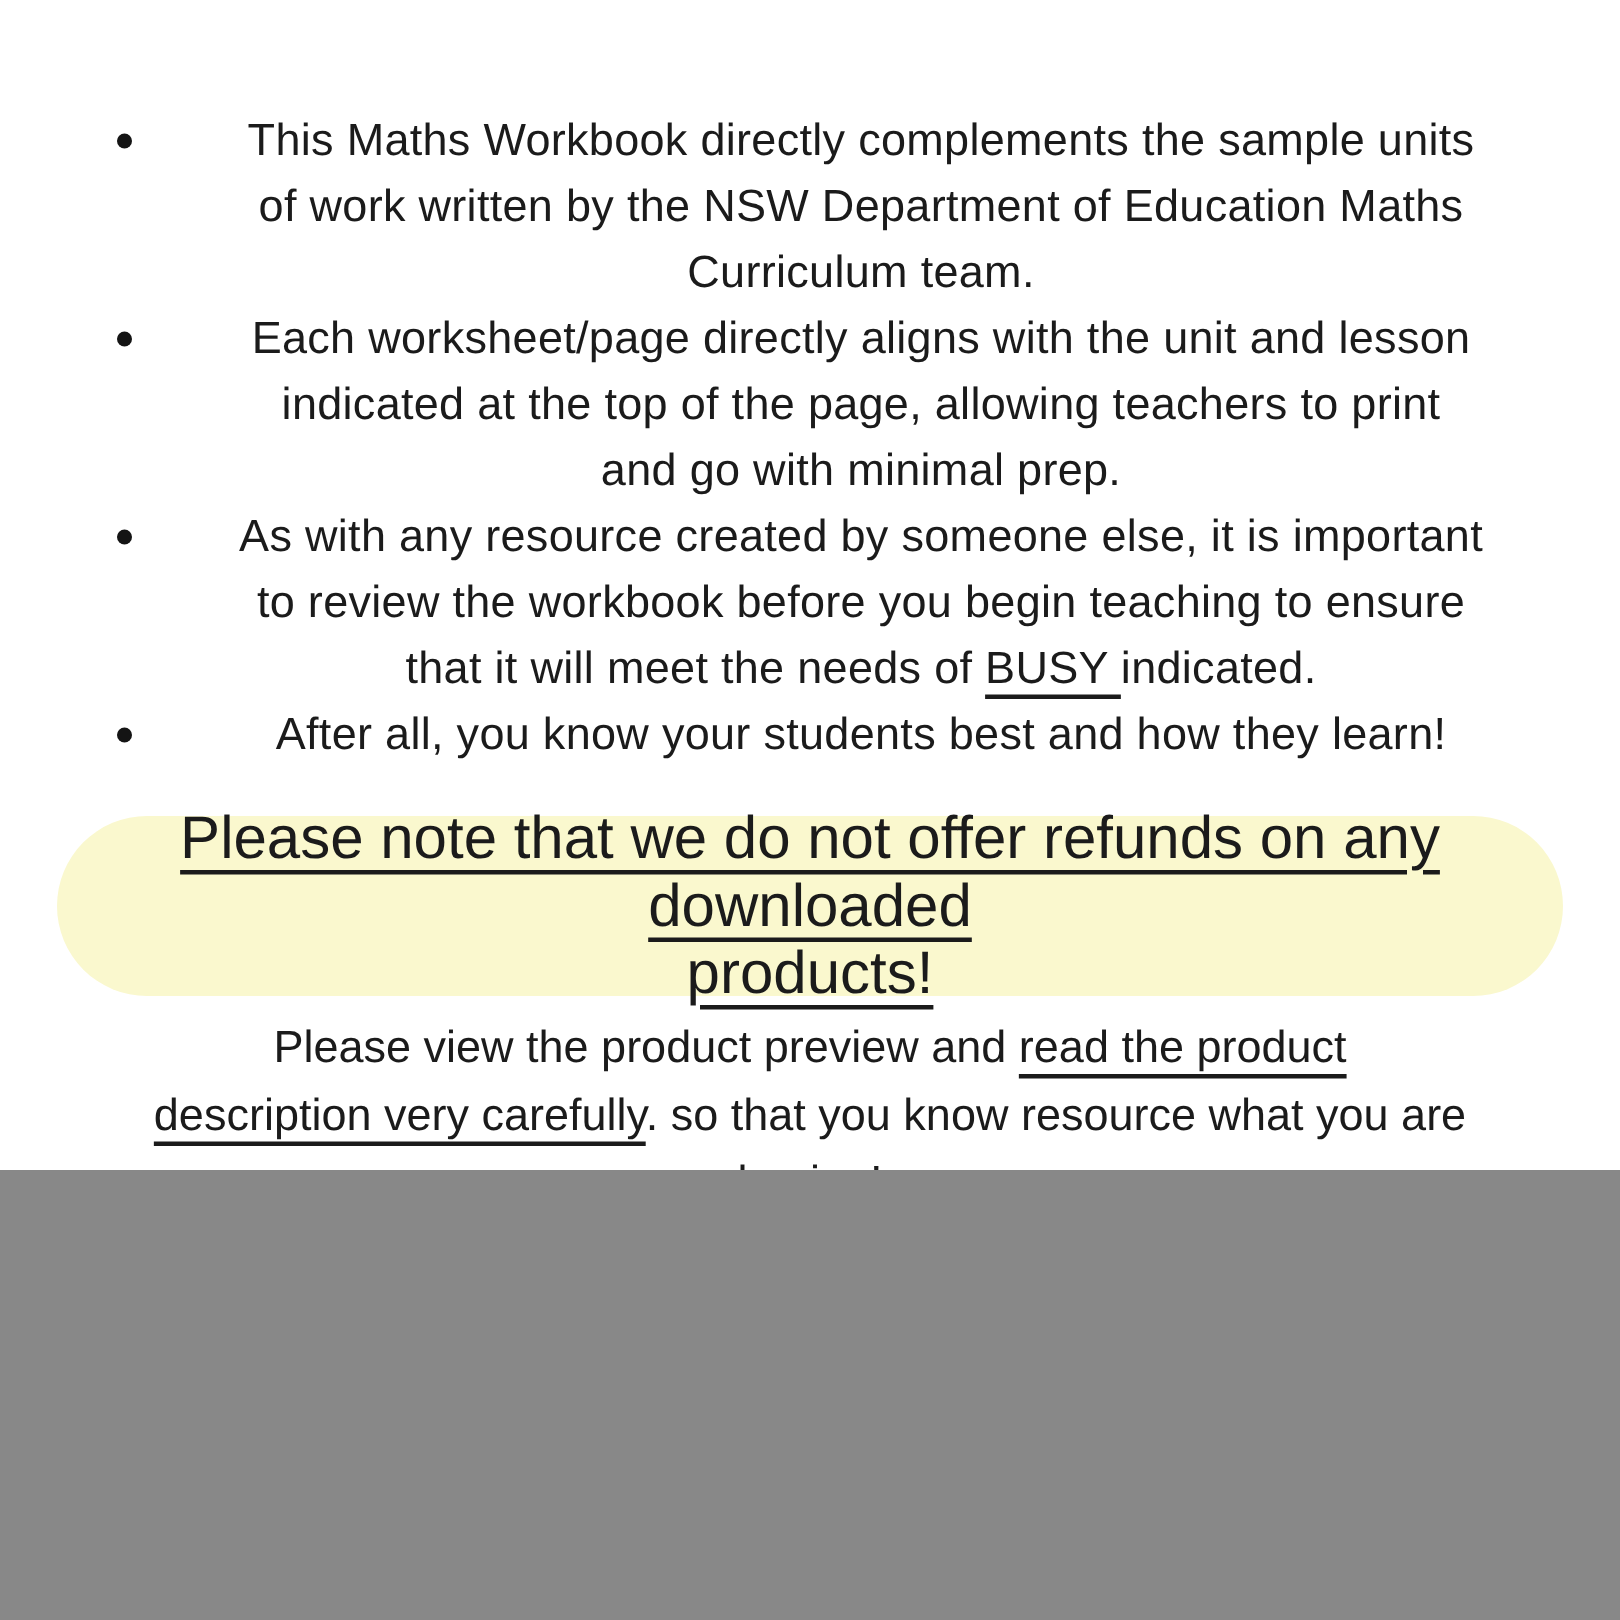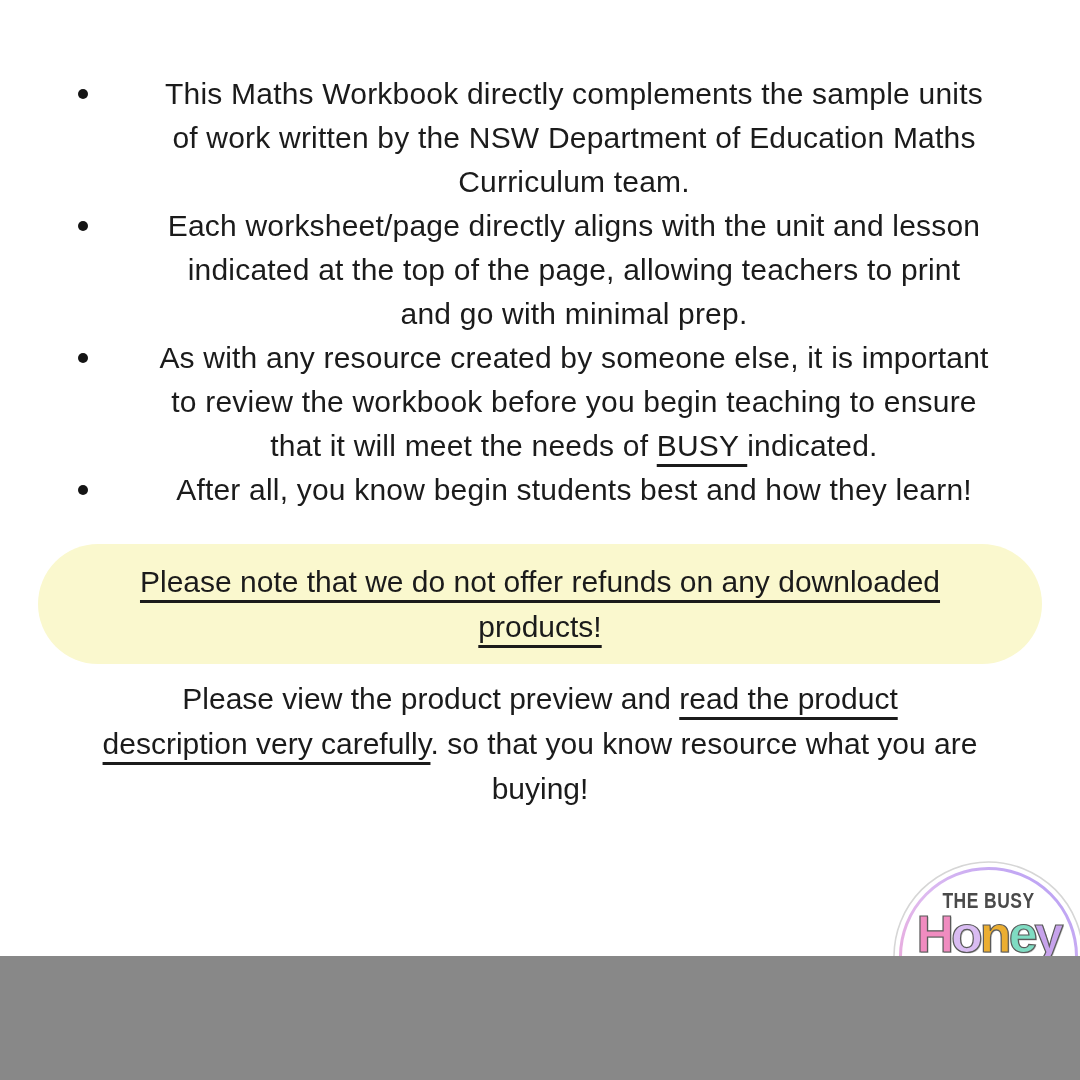--- a/index.html
+++ b/index.html
@@ -1,18 +1,18 @@
 <!DOCTYPE html>
 <html><head>
 <meta charset="utf-8">
 <style>
   html,body{margin:0;padding:0;background:#888;}
   .page{
     position:relative;
-    width:1080px;height:956px;
+    width:1080px;height:780px;
     margin:0 auto;
     background:#ffffff;
     overflow:hidden;
     font-family:"Liberation Sans", sans-serif;
     color:#1b1b1b;
   }
   
   .bullet-list{
     list-style:none;
     margin:0;
@@ -47,21 +47,21 @@
     height:120px;
     border-radius:62px;
     background:#FAF8CE;
     display:flex;
     align-items:center;
     justify-content:center;
     text-align:center;
   }
   .note-box .note-text{
     white-space:pre-line;
-    font-size:30px;
+    font-size:40px;
     line-height:45px;
   }
   
   .closing{
     margin-top:12px;
     padding:0 20px;
     text-align:center;
     font-size:30px;
     line-height:45px;
     white-space:pre-line;
@@ -142,21 +142,21 @@
 and go with minimal prep.</span><span class="u"></span><span></span></span>
     </li>
     <li>
       <span class="dot"></span>
       <span class="btext"><span>As with any resource created by someone else, it is important
 to review the workbook before you begin teaching to ensure
 that it will meet the needs of </span><span class="u">BUSY </span><span>indicated.</span></span>
     </li>
     <li>
       <span class="dot"></span>
-      <span class="btext"><span>After all, you know begin students best and how they learn!</span><span class="u"></span><span></span></span>
+      <span class="btext"><span>After all, you know your students best and how they learn!</span><span class="u"></span><span></span></span>
     </li>
   </ul>
 
   <div class="note-box" style="background:#FAF8CE">
     <span class="u note-text">Please note that we do not offer refunds on any downloaded
 products!</span>
   </div>
 
   <div class="closing"><span>Please view the product preview and </span><span class="u">read the product
 description very carefully</span><span>. so that you know resource what you are

